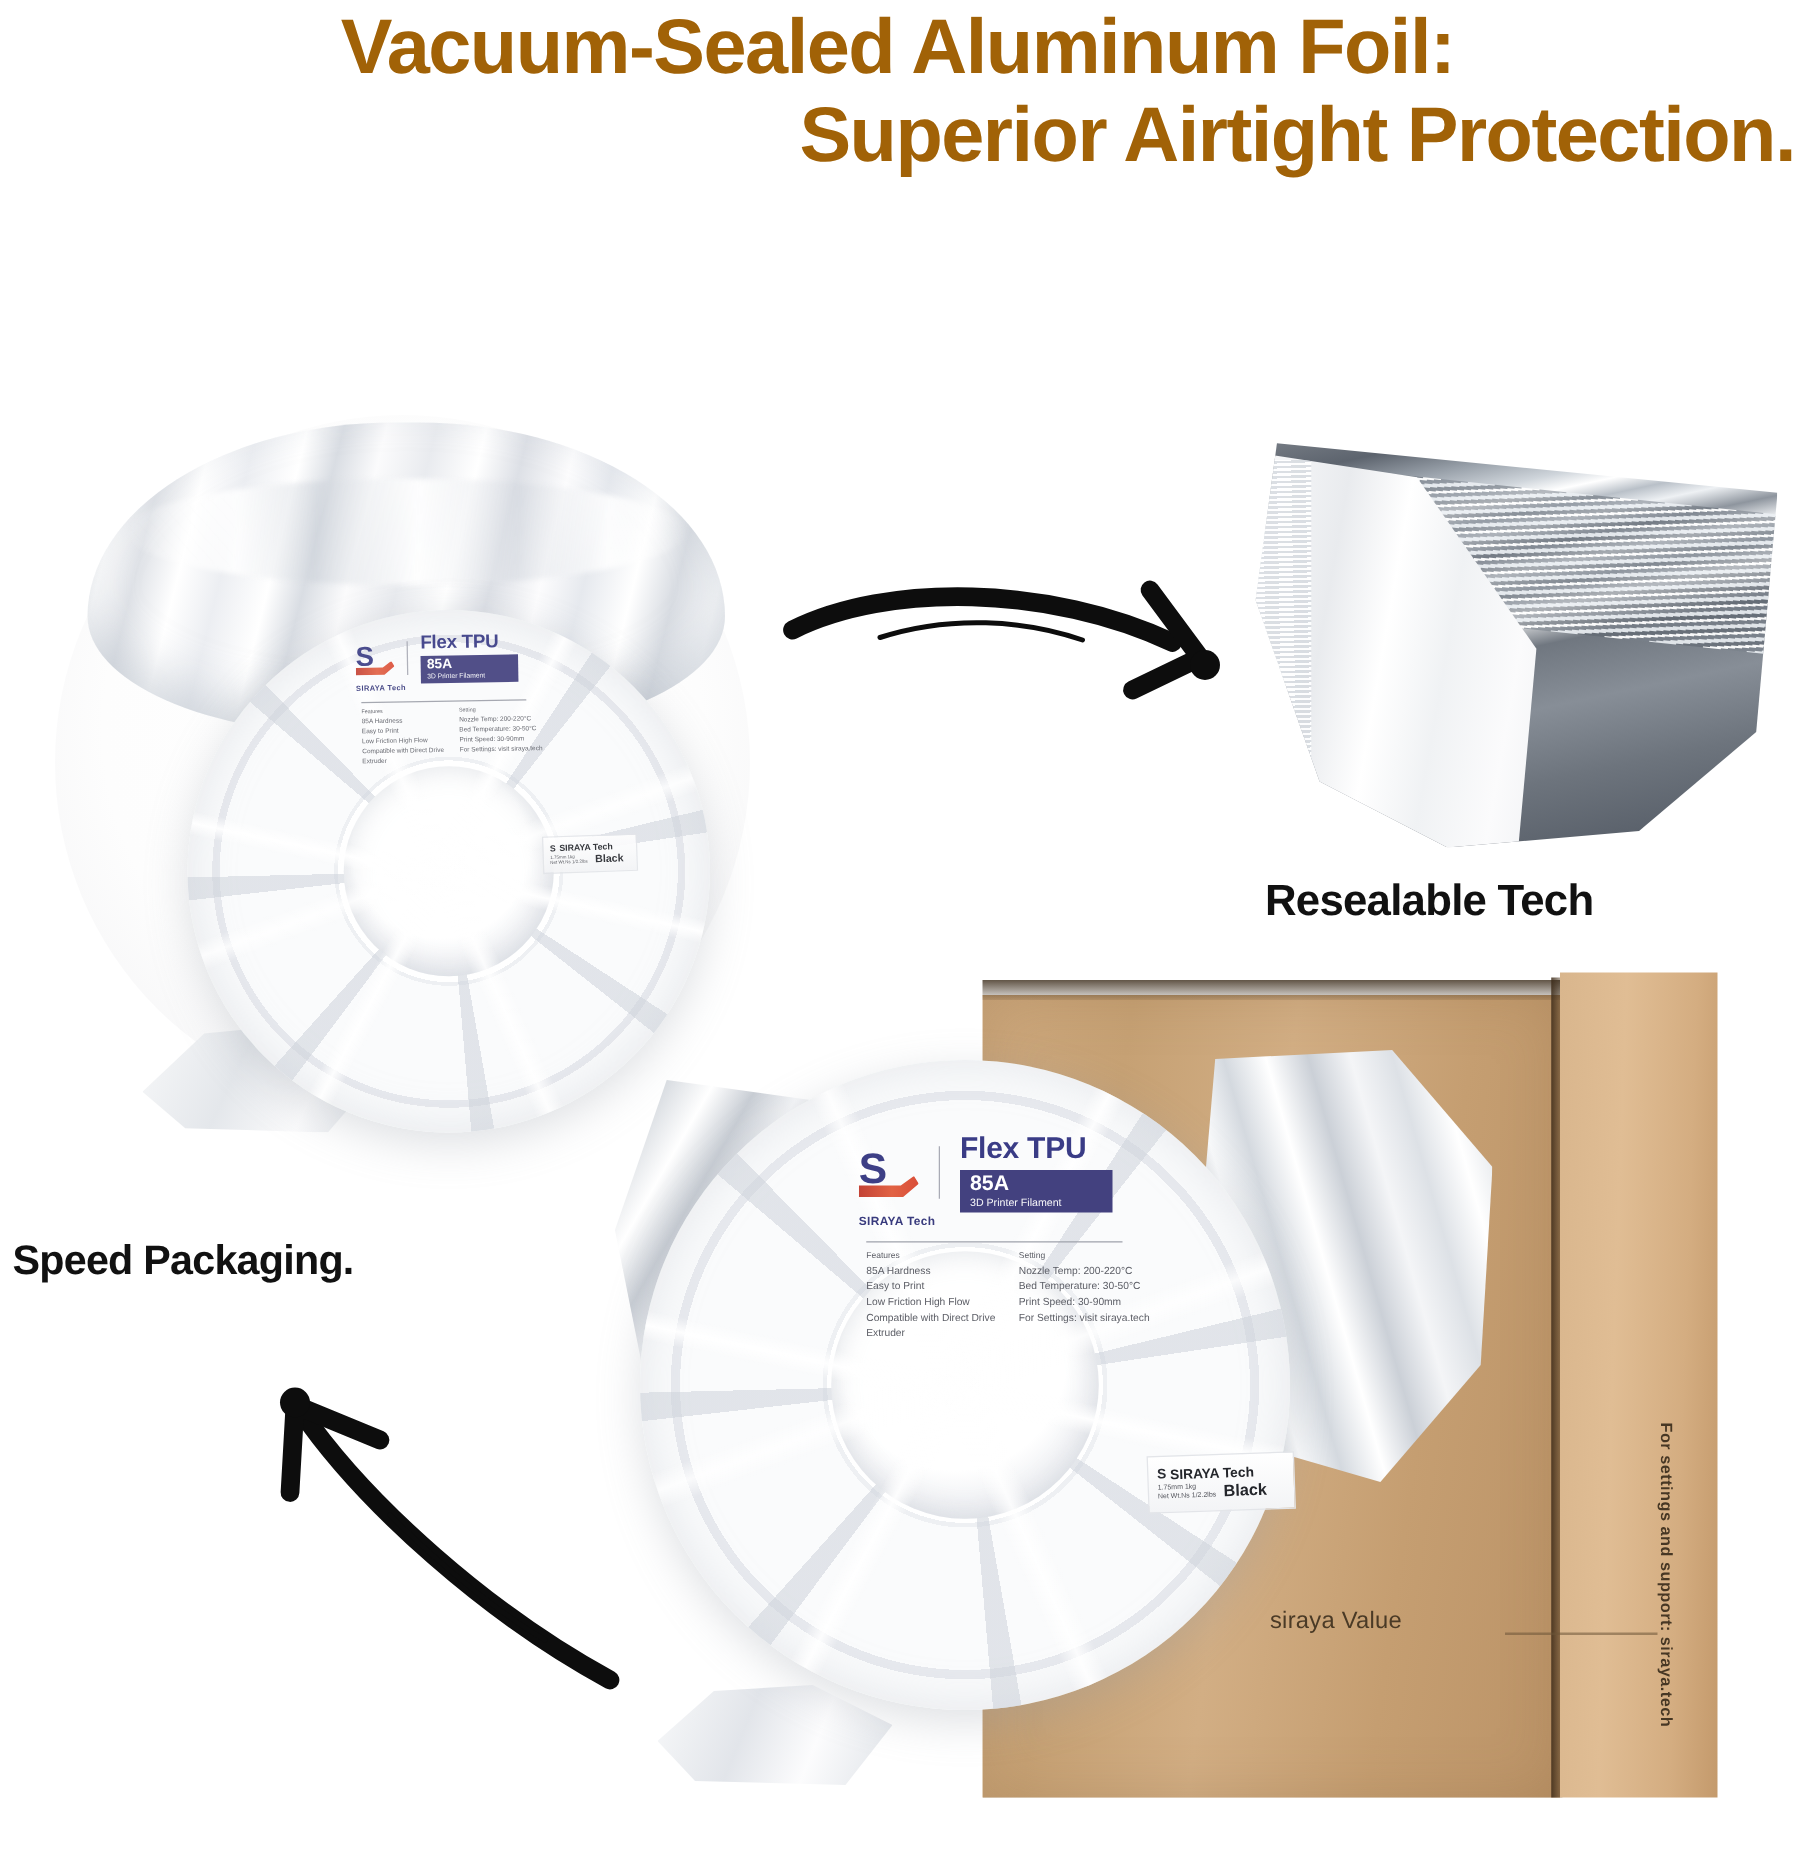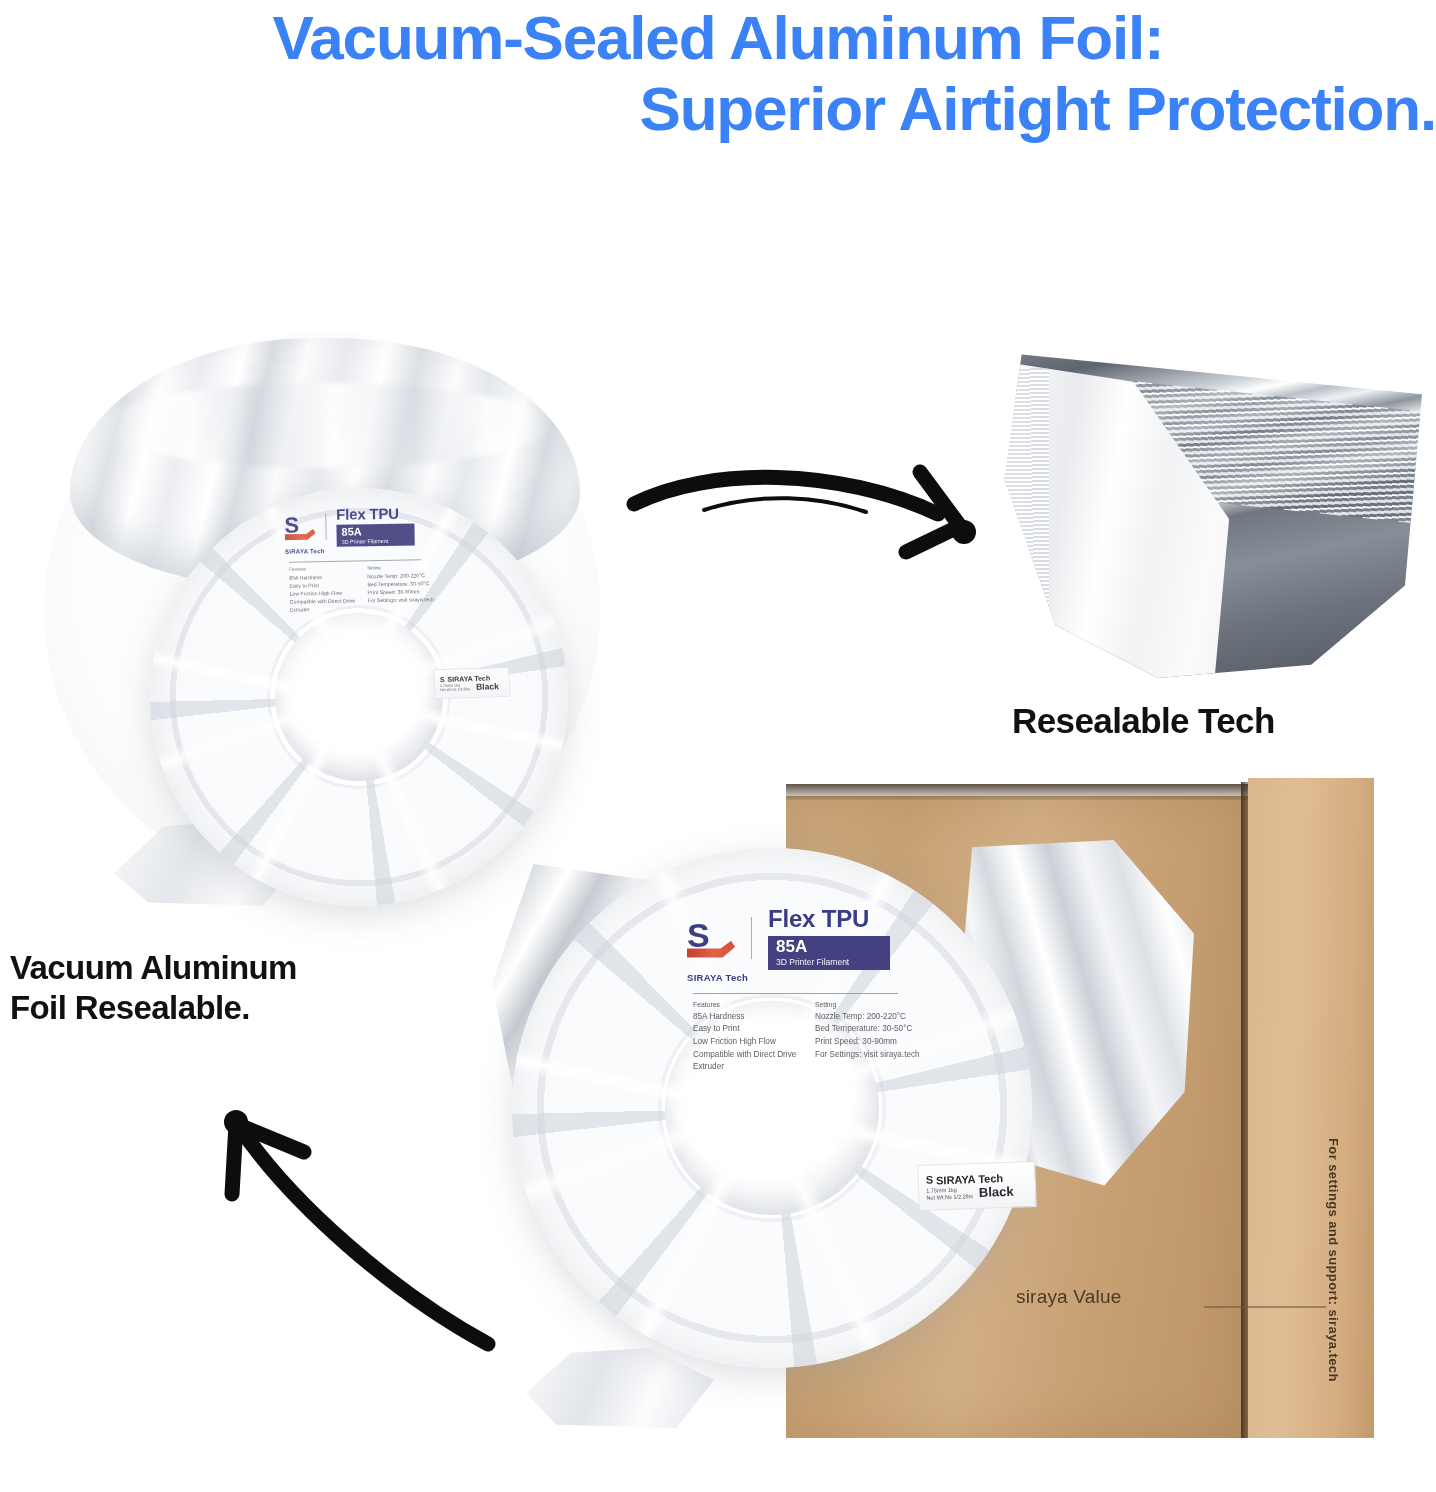--- a/index.html
+++ b/index.html
@@ -14,21 +14,21 @@
 
   
   .headline{
     position:absolute; left:0; top:2px; width:1436px;
     text-align:center;
     font-family:"Liberation Sans", sans-serif;
     font-weight:bold;
     font-size:62px;
     line-height:1.15;
     letter-spacing:-1.2px;
-    color:#3b82f6;
+    color:#a16207;
   }
   .headline .l1{ display:block; }
   .headline .l2{ display:block;text-align:right; }
 
   
   .cap{
     position:absolute;
     font-weight:bold;
     color:#111111;
     letter-spacing:-0.6px;
@@ -387,22 +387,22 @@
 
   <div id="inset-strip">
     <div class="strip-dark"></div>
     <div class="strip-zip"></div>
     <div class="strip-front"></div>
   </div>
 
   <div class="cap" id="cap-reseal">Resealable Tech</div>
 
   <div class="cap" id="cap-vacuum">
-    <span>Vacuum Aluminum</span><br>
-    <span>Foil Resealable.</span>
+    <br>
+    <span>Speed Packaging.</span>
   </div>
 
   <svg class="arrow" id="arrow-bottom" viewBox="0 0 330 268">
     <path d="M44 32 C 96 108, 196 196, 292 248" stroke="#0d0d0d" stroke-width="15" fill="none" stroke-linecap="round"></path>
     <path d="M116 116 C 160 160, 206 196, 240 216" stroke="#0d0d0d" stroke-width="4" fill="none" stroke-linecap="round"></path>
     <path d="M108 56 L 40 28 L 36 98" stroke="#0d0d0d" stroke-width="15" fill="none" stroke-linecap="round" stroke-linejoin="round"></path>
     <circle cx="40" cy="26" r="12" fill="#0d0d0d"></circle>
   </svg>
 
   <div id="box">

